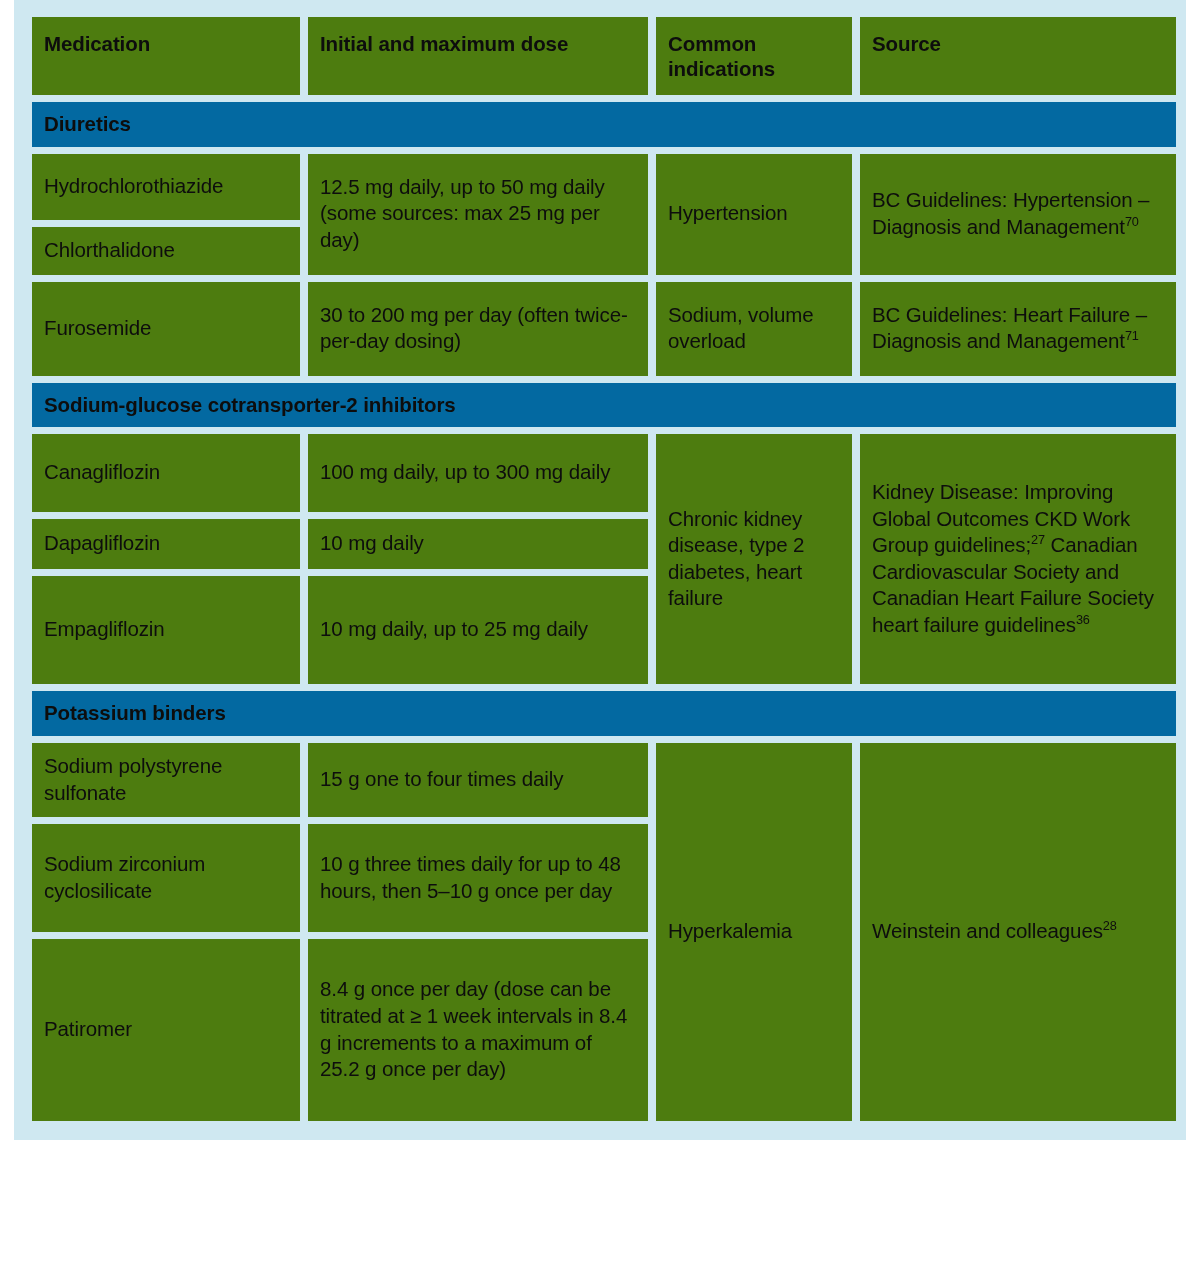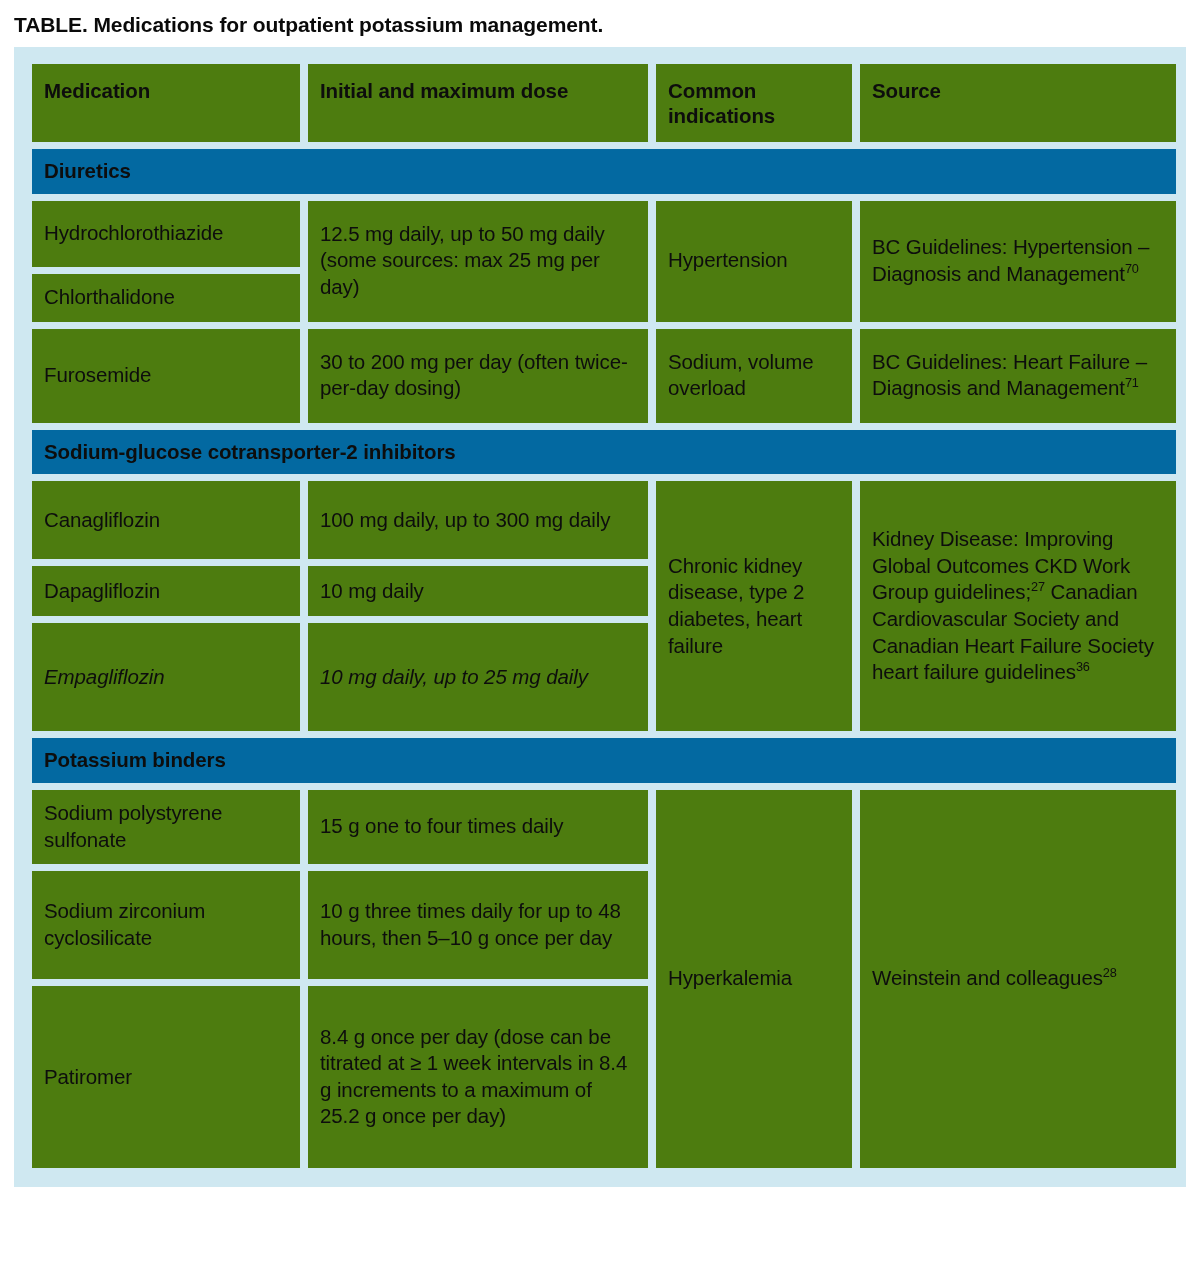--- a/index.html
+++ b/index.html
@@ -97,33 +97,30 @@
   }
 
   
   tr.r-head th { height: 76px; }
   tr.r-section td { height: 42px; }
   tr.r-hctz td  { height: 66px; }
   tr.r-chlor td { height: 48px; }
   tr.r-furo td  { height: 94px; }
   tr.r-cana td  { height: 78px; }
   tr.r-dapa td  { height: 50px; margin-top: 48px; }
-  tr.r-empa td  { height: 108px; font-style: italic; }
+  tr.r-empa td  { height: 108px; }
   tr.r-sps td   { height: 74px; }
   tr.r-szc td   { height: 108px; }
   tr.r-pati td  { height: 182px; margin-top: 6px; }
 </style>
 </head>
 <body>
 
 <div class="page">
 
-  <div class="caption">
-    <span class="caption-label">TABLE.</span><span>&nbsp;</span><span class="caption-text">Medications for outpatient potassium management.</span>
-  </div>
 
   <div class="table-wrap">
     <table class="tbl">
       <colgroup>
         <col class="c1">
           <col class="c2">
           <col class="c3">
           <col class="c4">
       </colgroup>
       <tbody>

